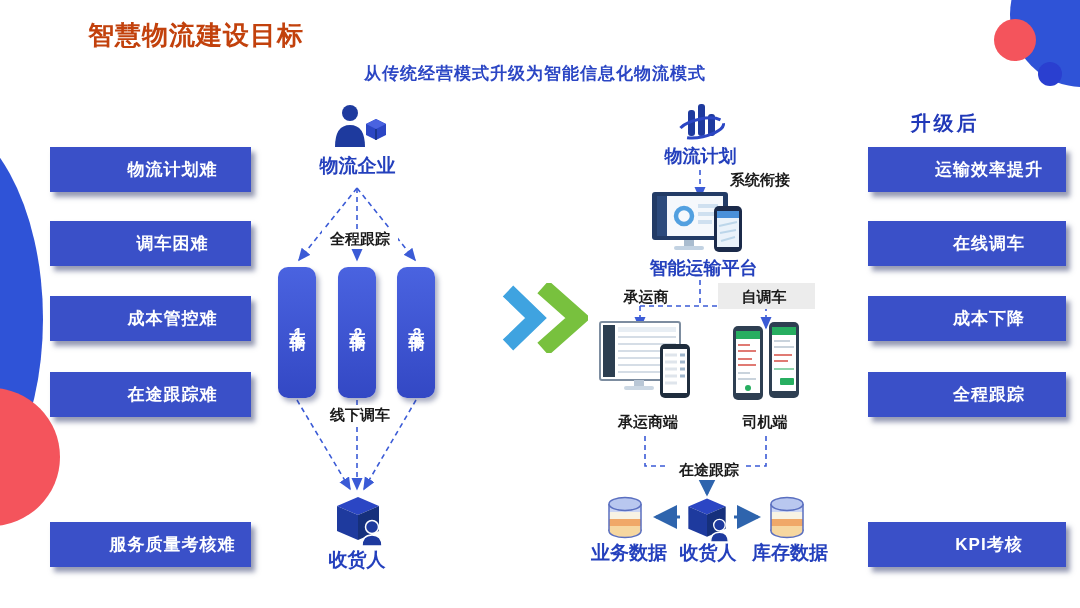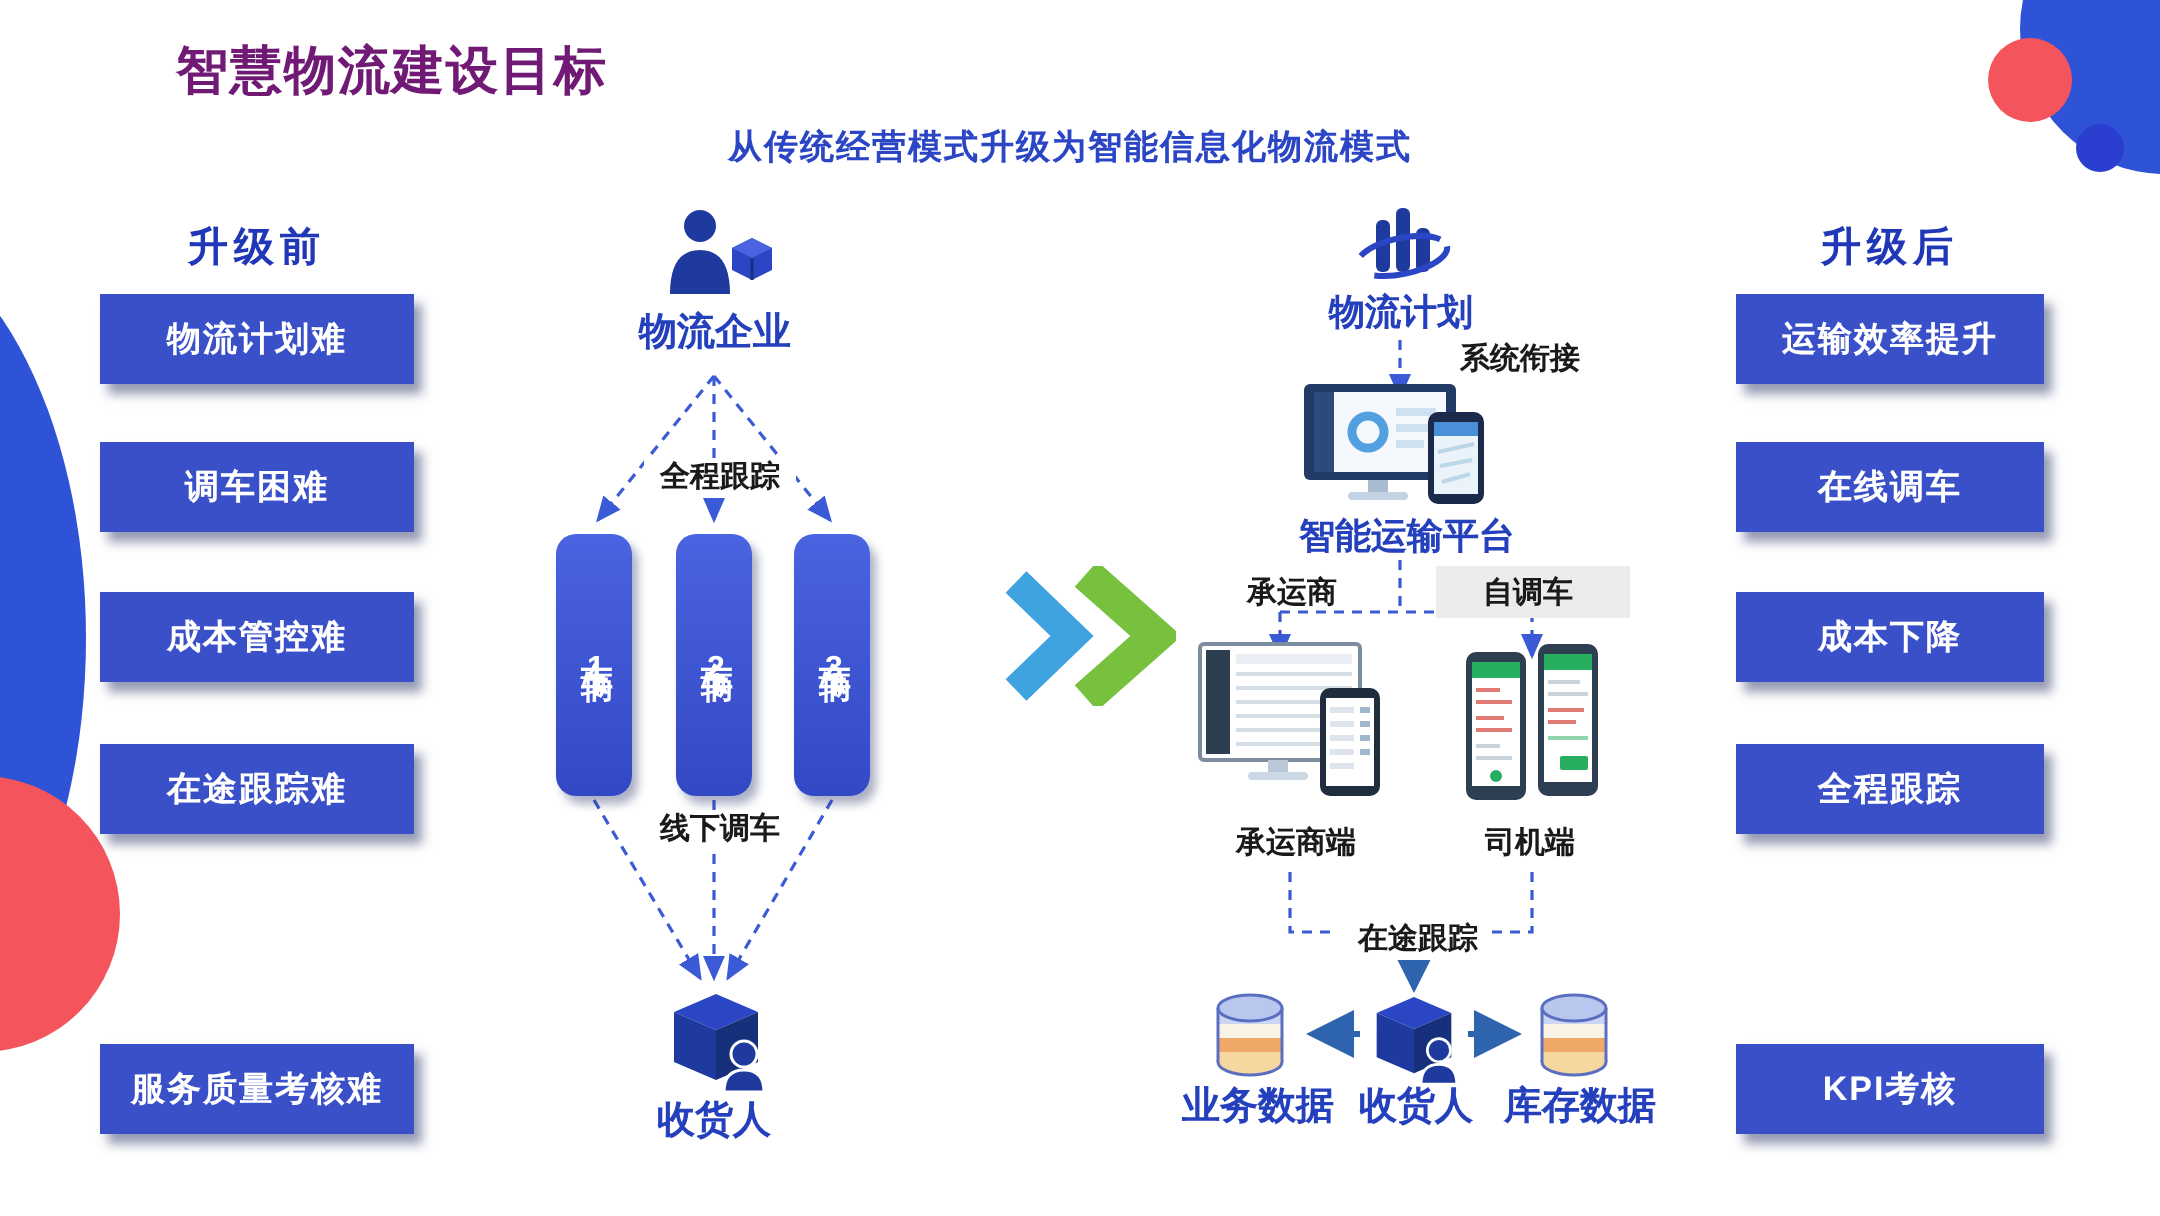--- a/index.html
+++ b/index.html
@@ -6,28 +6,28 @@
   .stage{position:relative;width:1080px;height:608px;background:#ffffff;overflow:hidden;
          font-family:"Liberation Sans","DejaVu Sans",sans-serif;}
   
   .deco{position:absolute;border-radius:50%;}
   .deco-left-blue{left:-185px;top:113px;width:228px;height:412px;background:#2f53d7;}
   .deco-left-red{left:-78px;top:388px;width:138px;height:138px;background:#f4545c;}
   .deco-tr-blue{left:1010px;top:-58px;width:145px;height:145px;background:#2f53d7;}
   .deco-tr-red{left:994px;top:19px;width:42px;height:42px;background:#f4545c;}
   .deco-tr-dot{left:1038px;top:62px;width:24px;height:24px;background:#2a3fd0;}
   
-  .title{position:absolute;left:88px;top:18px;font-size:26px;font-weight:800;color:#701a75;letter-spacing:1px;}
+  .title{position:absolute;left:88px;top:18px;font-size:26px;font-weight:800;color:#c2410c;letter-spacing:1px;}
   .subtitle{position:absolute;left:300px;top:62px;width:470px;text-align:center;
             font-size:17px;font-weight:bold;color:#2b46c4;letter-spacing:1px;}
   .col-head{position:absolute;top:110px;font-size:20px;font-weight:800;color:#2038b8;
             text-align:center;letter-spacing:3px;}
   .btn{position:absolute;height:45px;background:#3a50c8;color:#fff;font-size:17px;font-weight:bold;
        display:flex;align-items:center;justify-content:center;letter-spacing:1px;
-       box-shadow:4px 5px 5px rgba(44,54,104,.5);}
+       box-shadow:4px 5px 5px rgba(44,54,104,.5);padding-left:44px;}
   .btn-l{left:50px;width:157px;}
   .btn-r{left:868px;width:154px;}
   .r0{top:147px}.r1{top:221px}.r2{top:296px}.r3{top:372px}.r4{top:448px}.r5{top:522px}
   .blabel{position:absolute;font-weight:800;color:#2440bd;text-align:center;}
   .slabel{position:absolute;font-size:15px;font-weight:bold;color:#1a1a1a;text-align:center;
           background:#fff;line-height:20px;}
   .vehicle{position:absolute;top:267px;width:38px;height:131px;border-radius:10px;
            background:linear-gradient(180deg,#4a63e0,#3348c4);color:#fff;font-weight:bold;font-size:16px;
            display:flex;align-items:center;justify-content:center;
            writing-mode:vertical-lr;text-orientation:upright;letter-spacing:4px;
@@ -79,21 +79,20 @@
       <path d="M645,436 L645,466 L668,466"></path>
       <path d="M766,436 L766,466 L744,466"></path>
     </g>
     <g stroke="#2e64ad" fill="none">
       <path d="M707,474 L707,494" stroke-width="2.5" marker-end="url(#mS)"></path>
       <path d="M680,517 L656,517" stroke-width="3" marker-end="url(#mS)"></path>
       <path d="M734,517 L758,517" stroke-width="3" marker-end="url(#mS)"></path>
     </g>
   </svg>
 
-  <div class="col-head btn-l" style="left:50px;width:157px;">升级前</div>
   <div class="btn btn-l r0">物流计划难</div>
   <div class="btn btn-l r1">调车困难</div>
   <div class="btn btn-l r2">成本管控难</div>
   <div class="btn btn-l r3">在途跟踪难</div>
   <div class="btn btn-l r5">服务质量考核难</div>
 
   <div class="col-head" style="left:868px;width:154px;">升级后</div>
   <div class="btn btn-r r0">运输效率提升</div>
   <div class="btn btn-r r1">在线调车</div>
   <div class="btn btn-r r2">成本下降</div>

